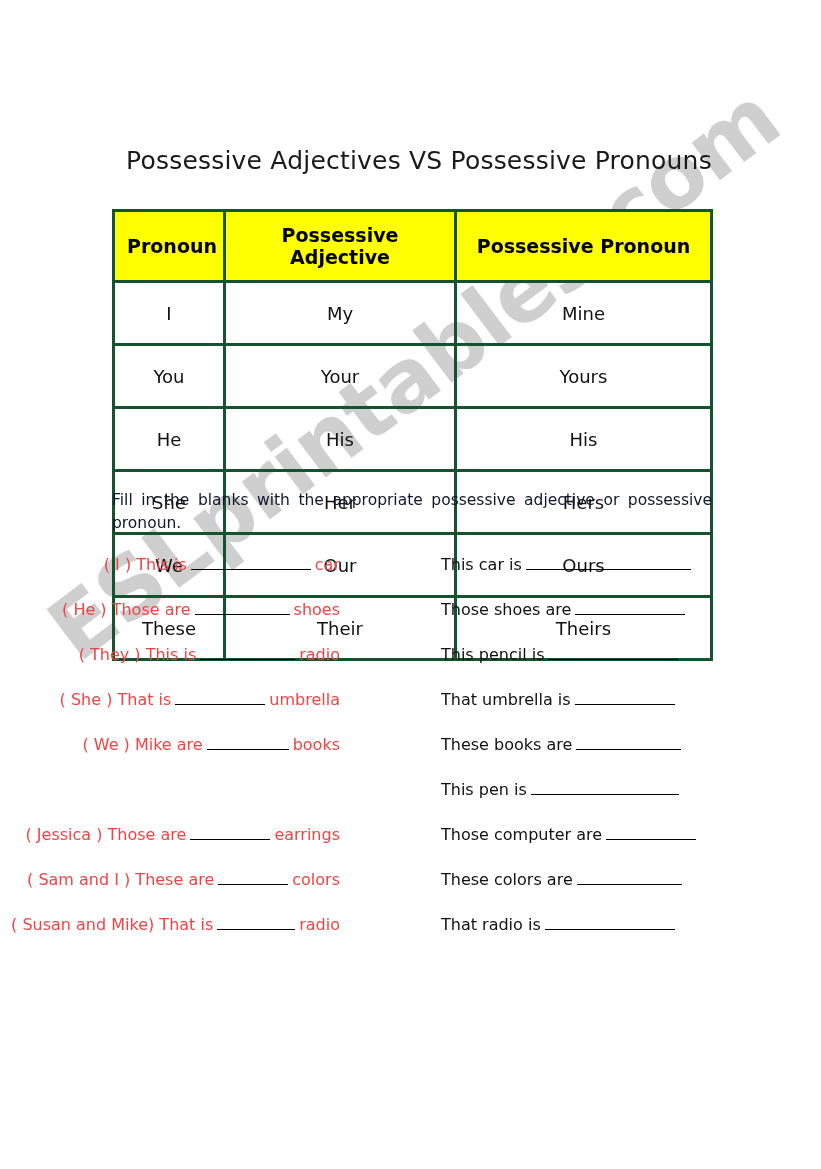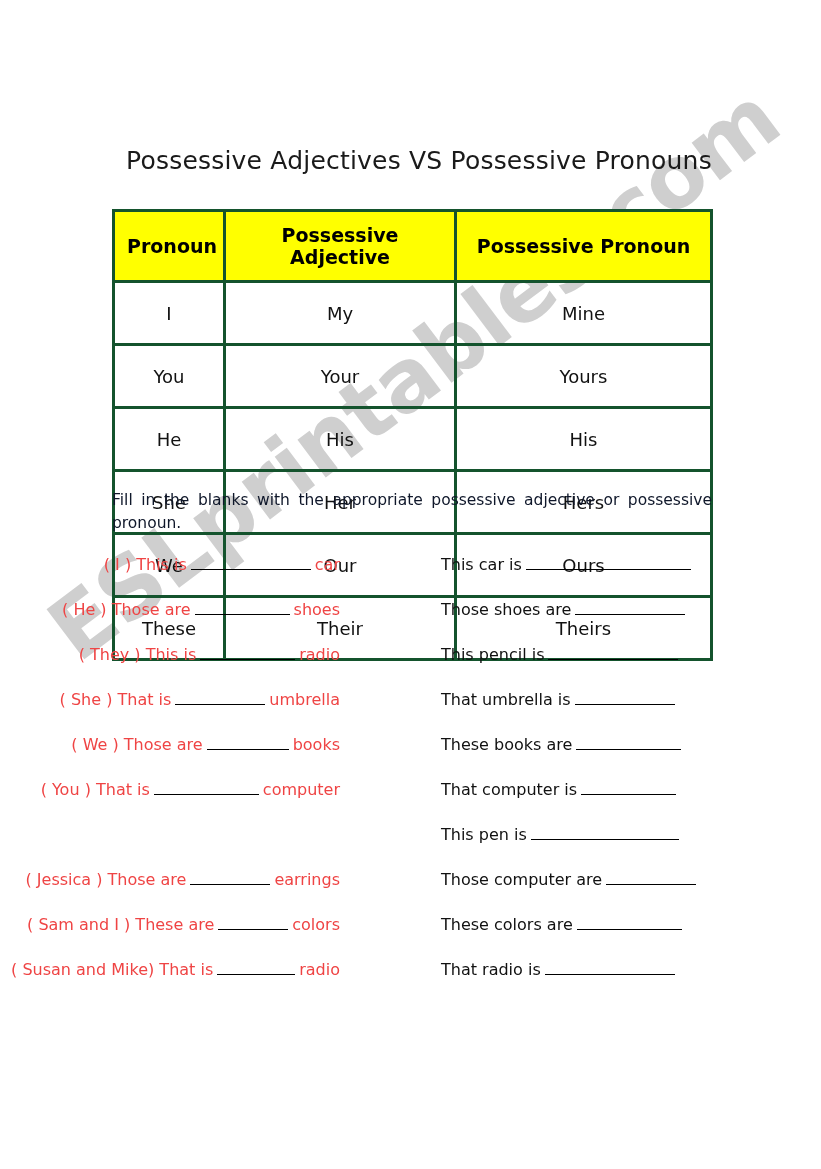--- a/index.html
+++ b/index.html
@@ -215,26 +215,22 @@
       </div>
       <div class="ex-row">
         <div class="ex-left"><span class="tag">( They ) This is</span><span class="blank" style="width: 95px;"></span><span class="noun">radio</span></div>
         <div class="ex-right"><span class="tag">This pencil is</span><span class="blank" style="width: 130px;"></span></div>
       </div>
       <div class="ex-row">
         <div class="ex-left"><span class="tag">( She ) That is</span><span class="blank" style="width: 90px;"></span><span class="noun">umbrella</span></div>
         <div class="ex-right"><span class="tag">That umbrella is</span><span class="blank" style="width: 100px;"></span></div>
       </div>
       <div class="ex-row">
-        <div class="ex-left"><span class="tag">( We ) Those are</span><span class="blank" style="width: 82px;"></span><span class="noun">books</span></div>
+        <div class="ex-left"><span class="tag">( We ) Mike are</span><span class="blank" style="width: 82px;"></span><span class="noun">books</span></div>
         <div class="ex-right"><span class="tag">These books are</span><span class="blank" style="width: 105px;"></span></div>
-      </div>
-      <div class="ex-row">
-        <div class="ex-left"><span class="tag">( You ) That is</span><span class="blank" style="width: 105px;"></span><span class="noun">computer</span></div>
-        <div class="ex-right"><span class="tag">That computer is</span><span class="blank" style="width: 95px;"></span></div>
       </div>
       <div class="ex-row">
         <div class="ex-right"><span class="tag">This pen is</span><span class="blank" style="width: 148px;"></span></div>
       </div>
       <div class="ex-row">
         <div class="ex-left"><span class="tag">( Jessica ) Those are</span><span class="blank" style="width: 80px;"></span><span class="noun">earrings</span></div>
         <div class="ex-right"><span class="tag">Those computer are</span><span class="blank" style="width: 90px;"></span></div>
       </div>
       <div class="ex-row">
         <div class="ex-left"><span class="tag">( Sam and I ) These are</span><span class="blank" style="width: 70px;"></span><span class="noun">colors</span></div>

